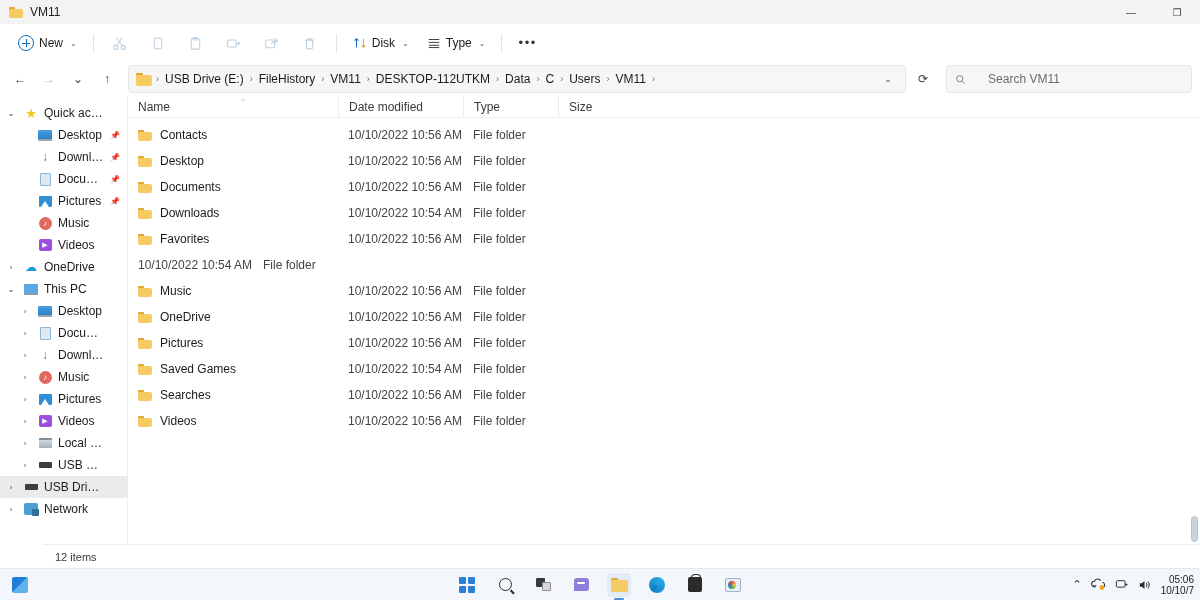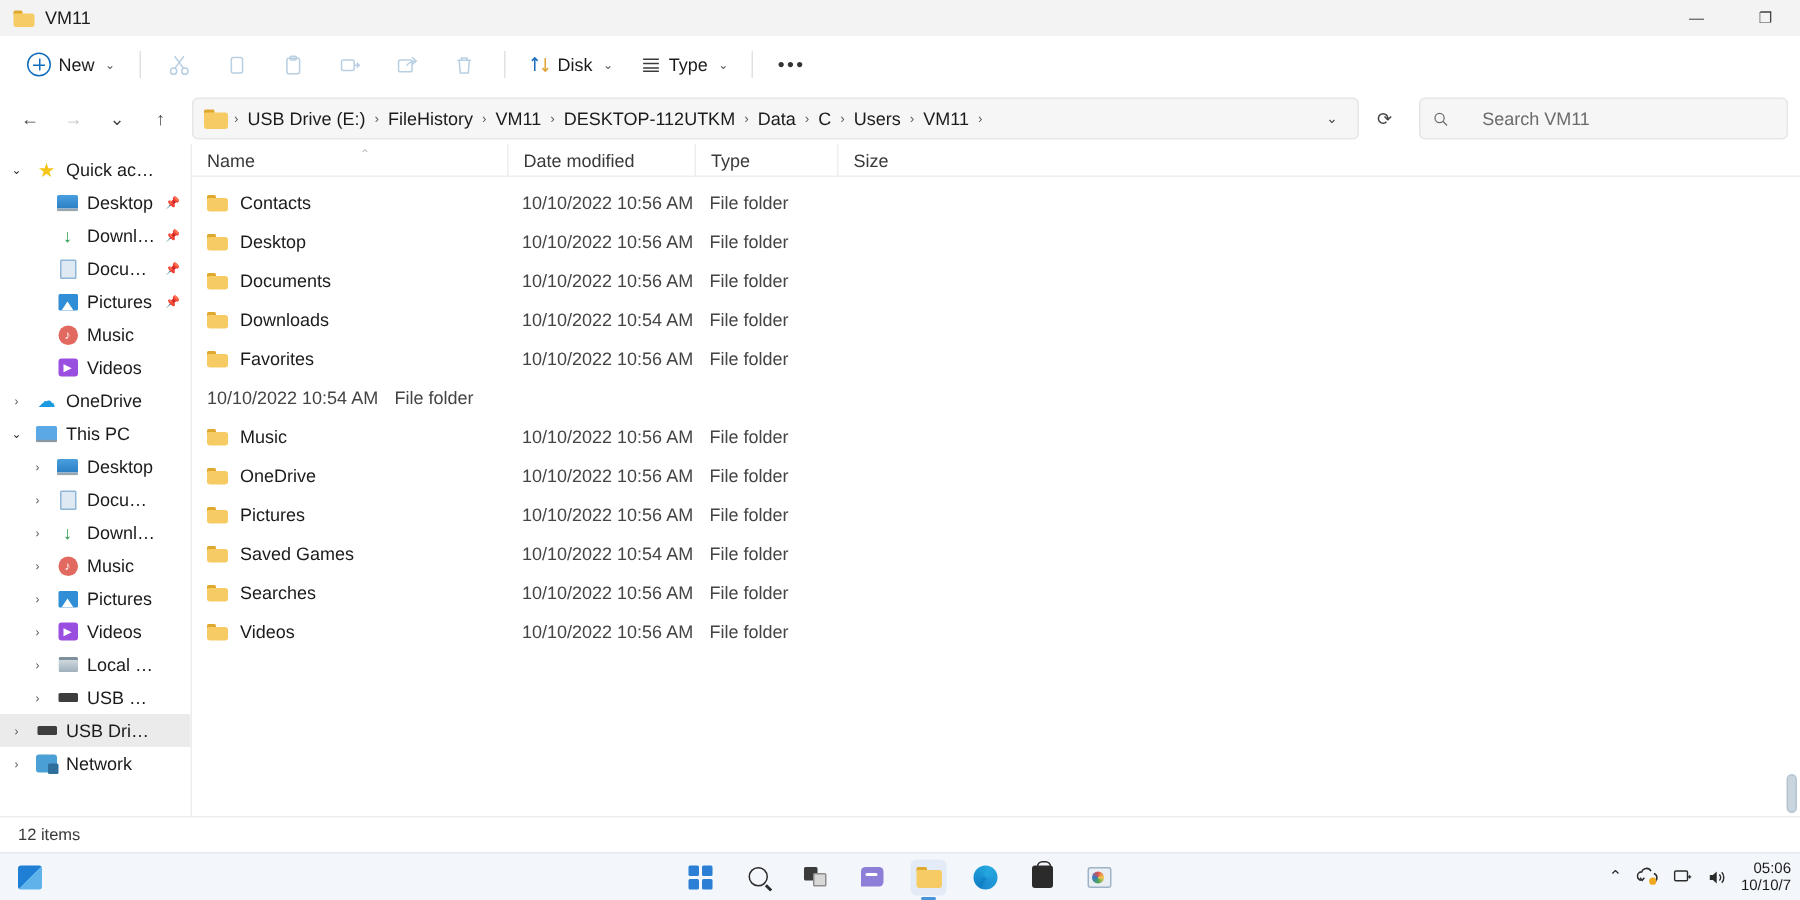--- a/index.html
+++ b/index.html
@@ -97,21 +97,21 @@
   .c-size { width:62px; flex:none; }
   .rows { flex:1; overflow:hidden; padding-top:4px; }
   .row { height:26px; display:flex; align-items:center; border-radius:3px; margin:0 2px; }
   .cell { font-size:12px; color:#1b1b1b; display:flex; align-items:center; }
   .cell.name { width:210px; flex:none; gap:8px; padding-left:8px; }
   .cell.date { width:125px; flex:none; color:#444; padding-left:8px; }
   .cell.type { width:95px; flex:none; color:#444; padding-left:8px; }
   .cell.size { width:62px; flex:none; color:#444; padding-left:8px; }
 
   
-  .statusbar { height:24px; border-top:1px solid #ededed; display:flex; align-items:center; padding-left:12px; font-size:11px; color:#3a3a3a; flex:none; background:#fff; }
+  .statusbar { height:24px; border-top:1px solid #ededed; display:flex; align-items:center; padding-left:12px; font-size:11px; color:#3a3a3a; flex:none; background:#fff;margin-left:43px; }
   .vscroll { position:absolute; right:2px; bottom:2px; width:7px; height:26px; background:#c8d4de; border-radius:4px; border:1px solid #b6c4d0; }
 
   
   .taskbar { height:32px; background:#f3f6fb; display:flex; align-items:center; position:relative; flex:none; border-top:1px solid #e3e8ef; }
   .tb-left { position:absolute; left:12px; display:flex; align-items:center; }
   .widget { width:16px; height:16px; border-radius:2px; background:linear-gradient(135deg,#1f7fd4 0 50%,#5fb2ea 50% 100%); }
   .tb-center { margin:0 auto; display:flex; align-items:center; gap:14px; }
   .tbi { width:24px; height:24px; display:flex; align-items:center; justify-content:center; position:relative; border-radius:4px; }
   .tbi.active { background:#e3ecf6; }
   .tbi.active::after { content:""; position:absolute; bottom:-3px; left:7px; width:10px; height:2px; background:#4a93d8; border-radius:2px; }

